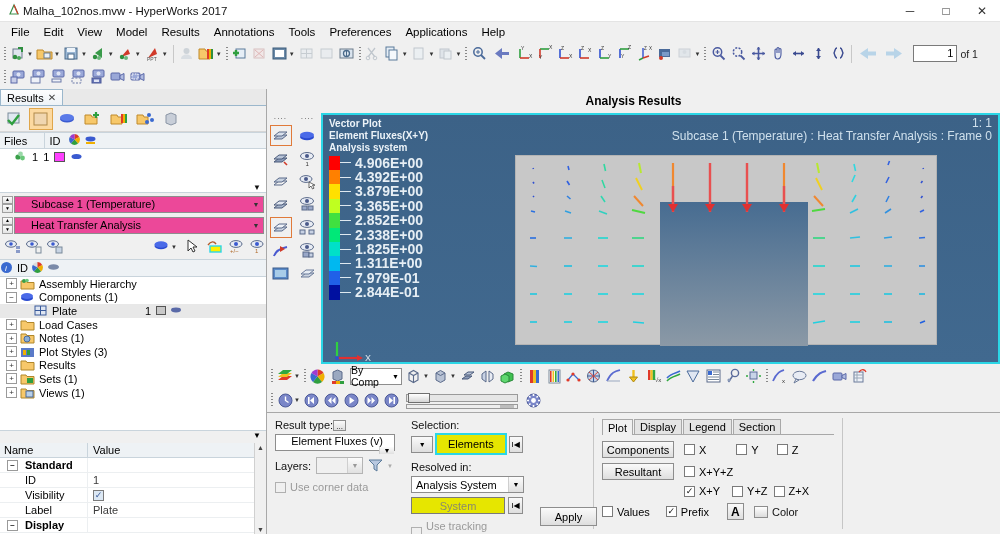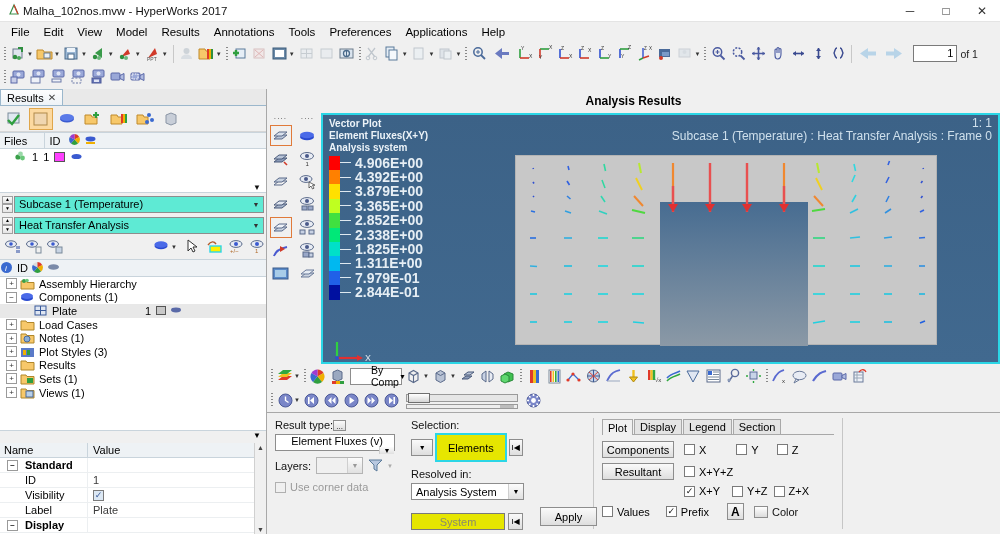--- a/index.html
+++ b/index.html
@@ -77,22 +77,22 @@
   .gh-id { width:20px; text-align:center; }
   .files-area { height:44px; background:#fff; border-bottom:1px solid #c9d4dc; position:relative; }
   .file-row { height:16px; display:flex; align-items:center; gap:5px; padding-left:14px; font-size:11px; }
   .dl-arrow { position:absolute; right:5px; bottom:0px; font-size:8px; color:#111; }
 
   .combo-row { height:21px; display:flex; align-items:center; padding:1px 2px 0 2px; }
   .spin { width:11px; height:17px; display:flex; flex-direction:column; flex:none; }
   .spin div { flex:1; border:1px solid #a0a0a0; background:linear-gradient(to bottom,#fbfbfb,#e4e4e4);
               display:flex; align-items:center; justify-content:center; font-size:5px; line-height:1; }
   .combo {
-    flex:1; height:17px; border:1px solid #8d8d8d; background:#5eead4; display:flex; align-items:center;
-    padding-left:4px; font-size:11px; margin-left:1px; position:relative;
+    flex:1; height:17px; border:1px solid #8d8d8d; background:#ec4899; display:flex; align-items:center;
+    padding-left:16px; font-size:11px; margin-left:1px; position:relative;
   }
   .combo .cv { flex:1; overflow:hidden; white-space:nowrap; }
   .combo .carr { width:14px; text-align:center; font-size:7px; color:#333; }
 
   .eyestrip { height:24px; display:flex; align-items:center; gap:3px; padding-left:4px; }
   .eyestrip .sp { flex:1; }
 
   .entities-head {
     height:18px; display:flex; align-items:center; background:#eef2f5;
     border-top:1px solid #c9d4dc; border-bottom:1px solid #c9d4dc; font-size:11px;
@@ -152,21 +152,21 @@
 
   .model { position:absolute; left:192px; top:40px; width:422px; height:190px;
            background:#c8c8c8; border:1px solid #b4b4b4; }
   .notch { position:absolute; left:144px; top:46px; width:148px; height:144px;
            background:linear-gradient(to bottom,#476c91,#8b99a6); }
 
   
   .anim { flex:none; background:#f0f0f0; padding-left:2px; }
   .arow { height:24px; display:flex; align-items:center; }
   .bycomp { width:52px; height:17px; border:1px solid #8d8d8d; background:#fff; font-size:10.5px;
-            display:flex; align-items:center; padding-left:20px; margin:0 2px; }
+            display:flex; align-items:center; padding-left:0; margin:0 2px; }
   .bycomp .carr { margin-left:auto; width:12px; text-align:center; font-size:7px; }
   .slider { width:112px; height:12px; margin-left:4px; position:relative; }
   .sl-track { position:absolute; left:0; right:0; top:0; height:8px; border:1px solid #9a9a9a;
               background:#e6e6e6; }
   .sl-thumb { position:absolute; left:2px; top:-1px; width:22px; height:10px; border:1px solid #6f6f6f;
               background:linear-gradient(to bottom,#fff,#d6d6d6); }
   .sl2 { position:absolute; left:0; right:0; bottom:-3px; height:5px; border:1px solid #9a9a9a; background:#eee; }
   .sl2-thumb { position:absolute; right:3px; top:0; width:14px; height:3px; background:#bdbdbd; }
 
   
@@ -1431,31 +1431,31 @@
             <span>Use corner data</span>
           </div>
         </div>
 
         <div class="bsec" style="width:128px;">
           <div class="lblsm">Selection:</div>
           <div class="rowf" style="margin-top:3px;gap:3px;">
             <div class="btn3d" style="width:23px;height:17px;">
               <span style="font-size:7px;">▼</span>
             </div>
-            <div class="ybtn hl" style="width:72px;height:27px;justify-content:center;">
+            <div class="ybtn hl" style="width:72px;height:20px;justify-content:center;">
               <span>Elements</span>
             </div>
             <div class="btn3d" style="width:15px;height:17px;font-size:8px;">I◀</div>
           </div>
           <div class="lblsm" style="margin-top:7px;">Resolved in:</div>
           <div class="fld" style="width:113px;margin-top:3px;">
             <span>Analysis System</span>
             <span class="carr">▼</span>
           </div>
-          <div class="rowf" style="margin-top:13px;gap:3px;align-items:center;">
+          <div class="rowf" style="margin-top:4px;gap:3px;align-items:center;">
             <div class="ybtn" style="width:95px;height:17px;color:#8a8a6a;">
               <span>System</span>
             </div>
             <div class="btn3d" style="width:15px;height:17px;font-size:8px;">I◀</div>
           </div>
           <div class="ck dis" style="margin-top:6px;">
             <span class="ckb dis"></span>
             <span>Use tracking system</span>
           </div>
           <div class="btn3d abtn" style="position:absolute;right:-66px;bottom:8px;">

